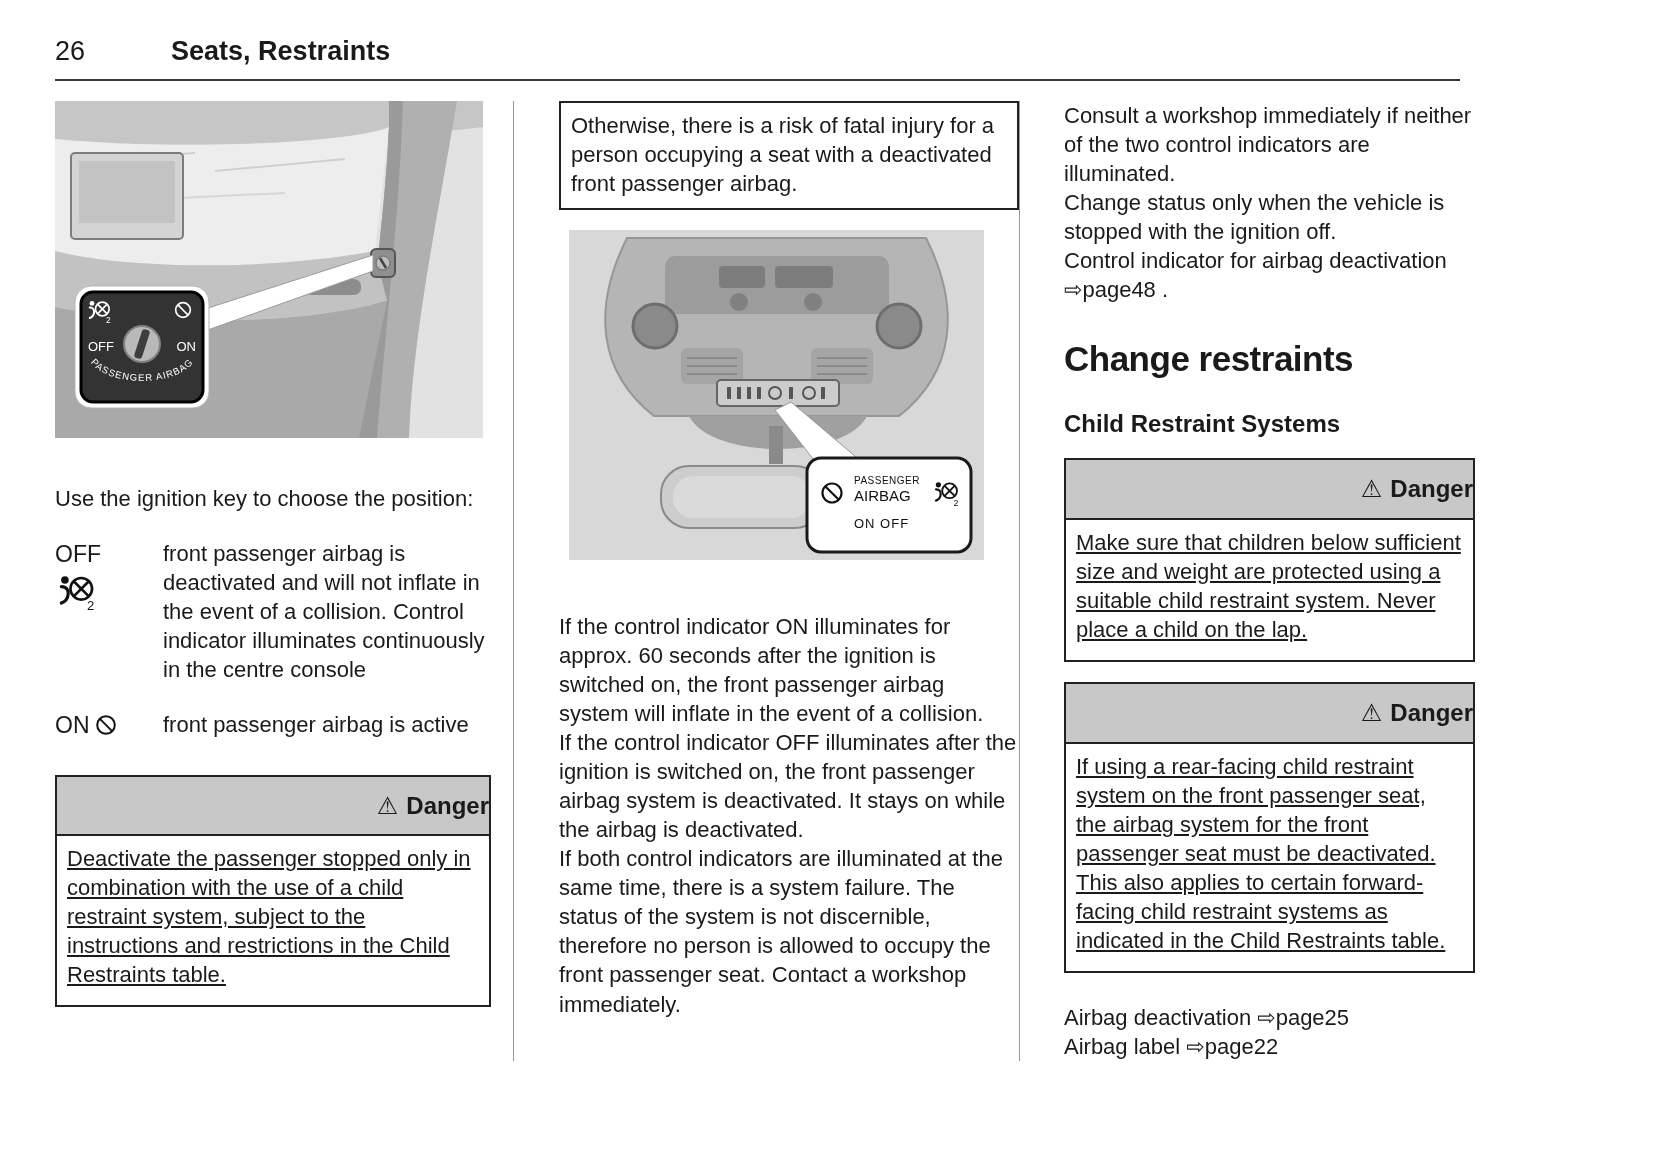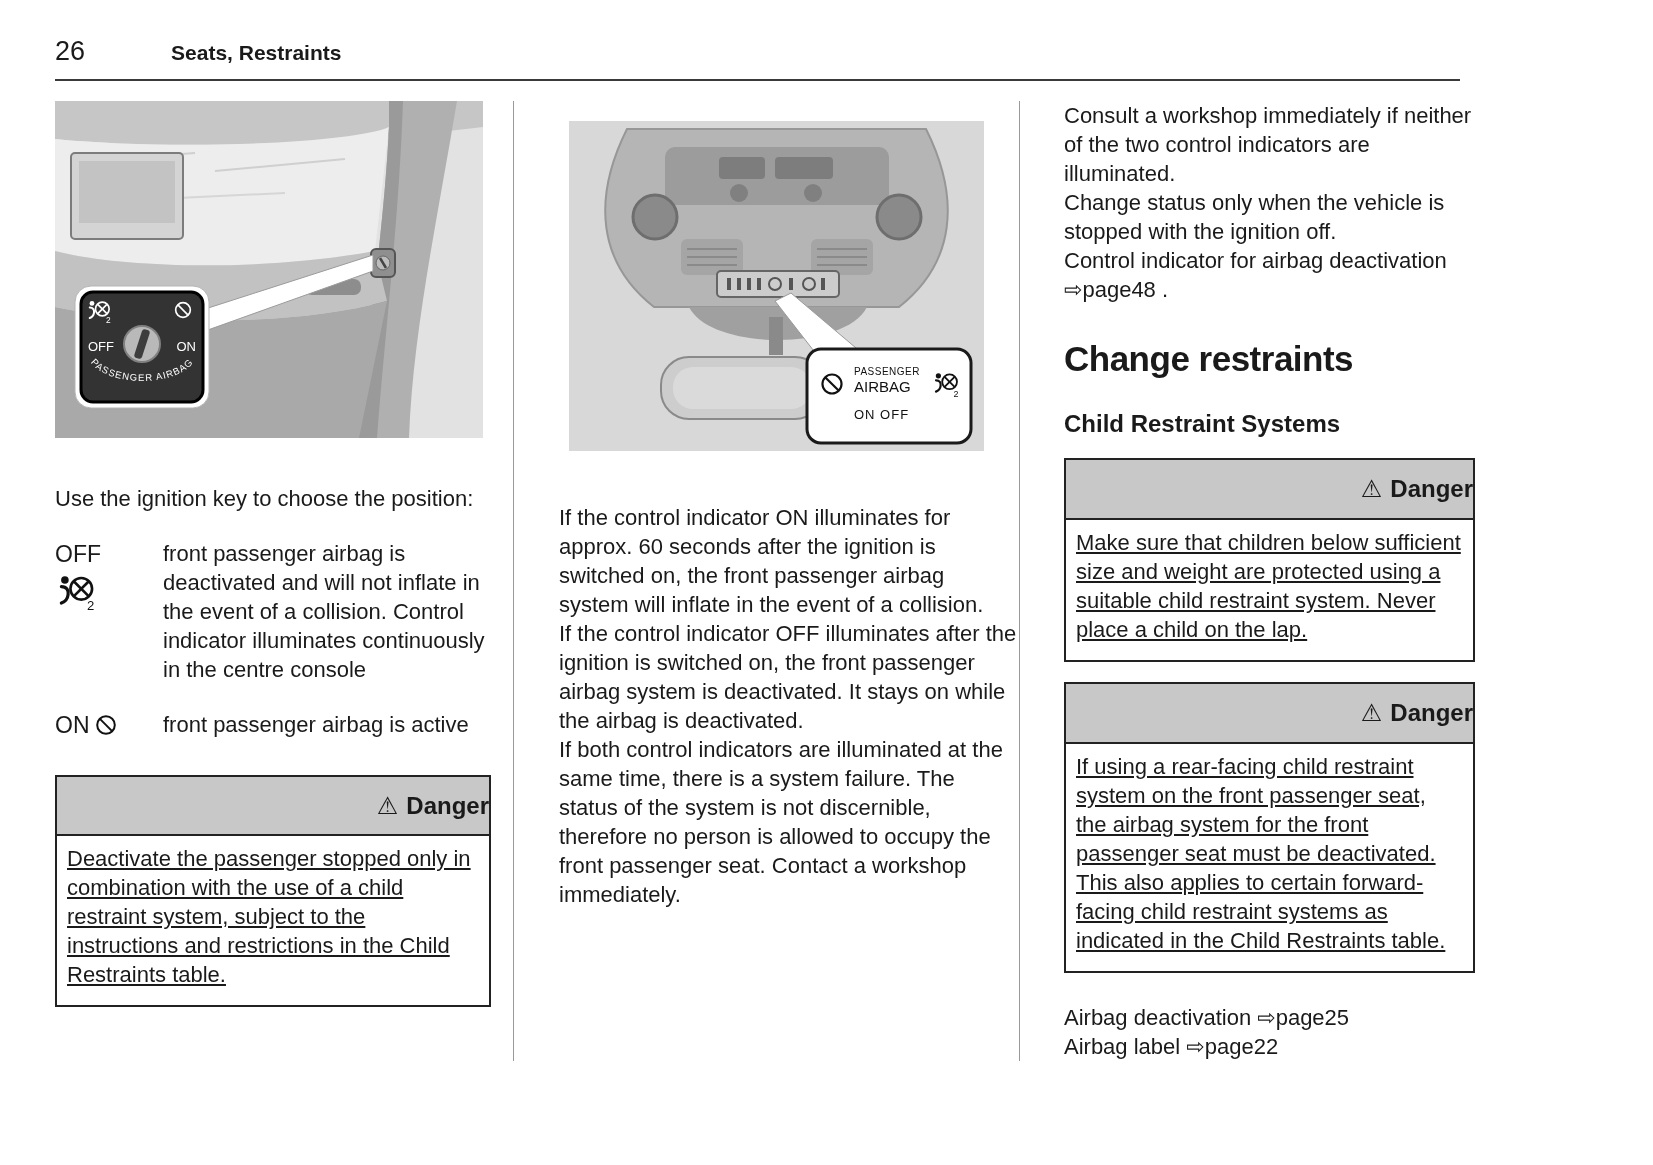--- a/index.html
+++ b/index.html
@@ -9,21 +9,21 @@
     overflow:hidden;
   }
   .page { position:relative; width:1653px; height:896px; padding:36px 0 0 55px; }
 
   
   .page-header {
     width:1405px; display:flex; align-items:baseline;
     border-bottom:2px solid #3a3a3a; padding-bottom:12px;
   }
   .page-num { font-size:27px; }
-  .page-title { font-size:21px; font-weight:bold; margin-left:86px; }
+  .page-title { font-size:27px; font-weight:bold; margin-left:86px; }
 
   
   .columns { display:flex; width:1420px; margin-top:20px; align-items:stretch; }
   .col { font-size:22px; line-height:1.32; }
   .col-1 { width:436px; }
   .col-2 { width:506px; margin-left:22px; border-left:1px solid #999; padding-left:45px; }
   .col-3 { width:456px; border-left:1px solid #999; padding-left:44px; }
 
   p { margin:0; }
 
@@ -172,20 +172,21 @@
       <div class="danger-box">
         <div class="danger-head">
           <span class="warn-glyph">⚠</span><span>Danger</span>
         </div>
         <div class="danger-body">Deactivate the passenger stopped only in combination with the use of a child restraint system, subject to the instructions and restrictions in the Child Restraints table.</div>
       </div>
     </div>
 
     <div class="col col-2">
 
+      <div class="note-box">Otherwise, there is a risk of fatal injury for a person occupying a seat with a deactivated front passenger airbag.</div>
 
       <svg class="figure fig-2" viewBox="0 0 415 330">
         <rect width="415" height="330" fill="#d8d8d8"></rect>
 
         <path d="M58,8 H357 C392,78 386,142 330,186 H85 C29,142 23,78 58,8 Z" fill="#b5b5b5" stroke="#979797" stroke-width="2"></path>
         <rect x="96" y="26" width="224" height="58" rx="10" fill="#9c9c9c"></rect>
         <rect x="150" y="36" width="46" height="22" rx="4" fill="#7d7d7d"></rect>
         <rect x="206" y="36" width="58" height="22" rx="4" fill="#7d7d7d"></rect>
         <circle cx="170" cy="72" r="9" fill="#808080"></circle>
         <circle cx="244" cy="72" r="9" fill="#808080"></circle>

